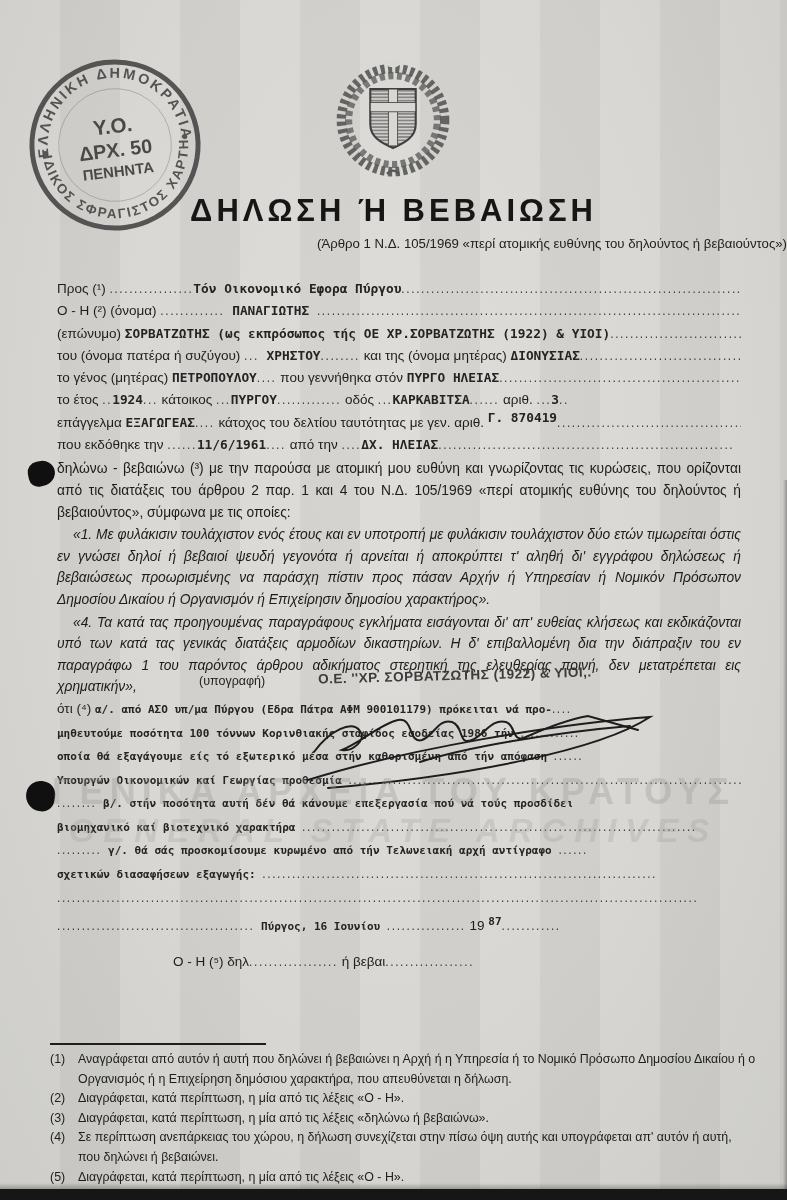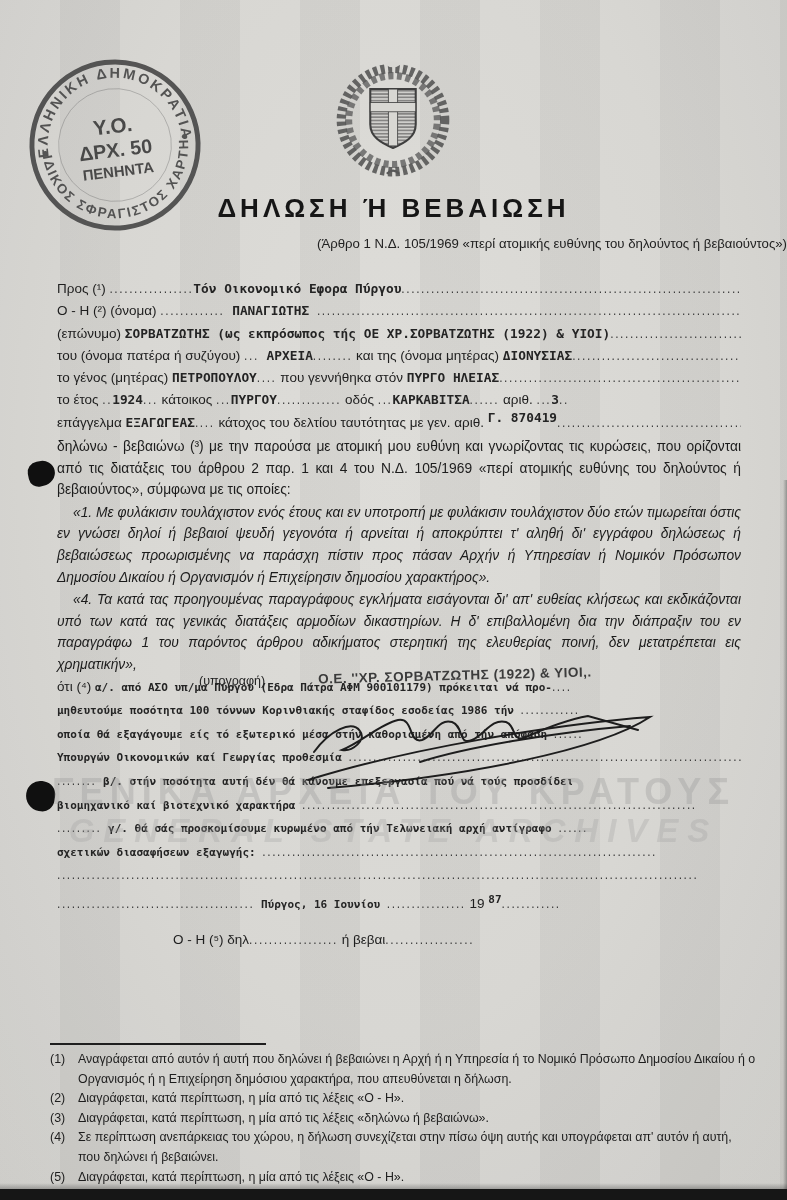--- a/index.html
+++ b/index.html
@@ -13,21 +13,21 @@
   .edge-bottom{position:absolute;left:0;bottom:0;width:100%;height:11px;background:#161616;}
   .edge-bottom-shade{position:absolute;left:0;bottom:11px;width:100%;height:6px;background:linear-gradient(to bottom, rgba(0,0,0,0), rgba(0,0,0,0.25));}
   .edge-right{position:absolute;right:0;top:40%;width:4px;height:60%;background:linear-gradient(to left, rgba(40,40,40,0.35), rgba(0,0,0,0));}
 
   
   .stamp{position:absolute;left:26px;top:56px;width:178px;height:178px;transform:rotate(-7deg);opacity:.92;}
   
   .emblem{position:absolute;left:331px;top:55px;width:124px;height:126px;}
 
   .title{position:absolute;left:0;top:193px;width:100%;text-align:center;
-         font-size:26px;font-weight:bold;letter-spacing:4px;color:#161616;}
+         font-size:31px;font-weight:bold;letter-spacing:4px;color:#161616;}
   .subtitle{position:absolute;left:0;top:236px;width:100%;text-align:right;font-size:13.2px;color:#222;}
 
   .content{position:absolute;left:57px;top:278px;width:684px;}
   .row{white-space:nowrap;overflow:hidden;line-height:22.3px;font-size:13.5px;}
   .lbl{color:#1e1e1e;}
   .val{font-family:"DejaVu Sans Mono",monospace;font-weight:600;font-size:12.8px;color:#242424;}
   .dots{color:#3a3a3a;letter-spacing:1.6px;font-size:12px;}
   .raised{position:relative;top:-5px;}
   .typed .val{font-size:11px;margin-top:36px;}
   .typed{line-height:22.6px;}
@@ -100,24 +100,25 @@
   </svg>
 
   <div class="title">ΔΗΛΩΣΗ Ή ΒΕΒΑΙΩΣΗ</div>
   <div class="subtitle">(Άρθρο 1 Ν.Δ. 105/1969 «περί ατομικής ευθύνης του δηλούντος ή βεβαιούντος»)</div>
 
   <div class="content">
     <div id="form-lines">
         <div class="row"><span class="lbl">Προς (¹) </span><span class="dots">.................</span><span class="val">Τόν Οικονομικό Εφορα Πύργου</span><span class="dots">..........................................................................................</span></div>
         <div class="row"><span class="lbl">Ο - Η (²) (όνομα) </span><span class="dots">.............</span><span class="val"> ΠΑΝΑΓΙΩΤΗΣ </span><span class="dots">..........................................................................................</span></div>
         <div class="row"><span class="lbl">(επώνυμο) </span><span class="val">ΣΟΡΒΑΤΖΩΤΗΣ (ως εκπρόσωπος τής ΟΕ ΧΡ.ΣΟΡΒΑΤΖΩΤΗΣ (1922) &amp; ΥΙΟΙ)</span><span class="dots">............................................................</span></div>
-        <div class="row"><span class="lbl">του (όνομα πατέρα ή συζύγου) </span><span class="dots">...</span><span class="val"> ΑΡΧΕΙΑ</span><span class="dots">........</span><span class="lbl"> και της (όνομα μητέρας) </span><span class="val"> ΔΙΟΝΥΣΙΑΣ</span><span class="dots">............................................................</span></div>
+        <div class="row"><span class="lbl">του (όνομα πατέρα ή συζύγου) </span><span class="dots">...</span><span class="val"> ΧΡΗΣΤΟΥ</span><span class="dots">........</span><span class="lbl"> και της (όνομα μητέρας) </span><span class="val"> ΔΙΟΝΥΣΙΑΣ</span><span class="dots">............................................................</span></div>
         <div class="row"><span class="lbl">το γένος (μητέρας) </span><span class="val">ΠΕΤΡΟΠΟΥΛΟΥ</span><span class="dots">....</span><span class="lbl"> που γεννήθηκα στόν </span><span class="val">ΠΥΡΓΟ ΗΛΕΙΑΣ</span><span class="dots">............................................................</span></div>
         <div class="row"><span class="lbl">το έτος </span><span class="dots">..</span><span class="val">1924</span><span class="dots">...</span><span class="lbl"> κάτοικος </span><span class="dots">...</span><span class="val">ΠΥΡΓΟΥ</span><span class="dots">.............</span><span class="lbl"> οδός </span><span class="dots">...</span><span class="val">ΚΑΡΚΑΒΙΤΣΑ</span><span class="dots">......</span><span class="lbl"> αριθ. </span><span class="dots">...</span><span class="val">3</span><span class="dots">..</span></div>
         <div class="row"><span class="lbl">επάγγελμα </span><span class="val">ΕΞΑΓΩΓΕΑΣ</span><span class="dots">....</span><span class="lbl"> κάτοχος του δελτίου ταυτότητας με γεν. αριθ. </span><span class="val raised">Γ. 870419</span><span class="dots">........................................</span></div>
+        <div class="row"><span class="lbl">που εκδόθηκε την </span><span class="dots">......</span><span class="val">11/6/1961</span><span class="dots">....</span><span class="lbl"> από την </span><span class="dots">....</span><span class="val">ΔΧ. ΗΛΕΙΑΣ</span><span class="dots">............................................................</span></div>
       </div>
     <div class="para">δηλώνω - βεβαιώνω (³) με την παρούσα με ατομική μου ευθύνη και γνωρίζοντας τις κυρώσεις, που ορίζονται από τις διατάξεις του άρθρου 2 παρ. 1 και 4 του Ν.Δ. 105/1969 «περί ατομικής ευθύνης του δηλούντος ή βεβαιούντος», σύμφωνα με τις οποίες:</div>
     <div class="para q">«1. Με φυλάκισιν τουλάχιστον ενός έτους και εν υποτροπή με φυλάκισιν τουλάχιστον δύο ετών τιμωρείται όστις εν γνώσει δηλοί ή βεβαιοί ψευδή γεγονότα ή αρνείται ή αποκρύπτει τ' αληθή δι' εγγράφου δηλώσεως ή βεβαιώσεως προωρισμένης να παράσχη πίστιν προς πάσαν Αρχήν ή Υπηρεσίαν ή Νομικόν Πρόσωπον Δημοσίου Δικαίου ή Οργανισμόν ή Επιχείρησιν δημοσίου χαρακτήρος».</div>
     <div class="para q">«4. Τα κατά τας προηγουμένας παραγράφους εγκλήματα εισάγονται δι' απ' ευθείας κλήσεως και εκδικάζονται υπό των κατά τας γενικάς διατάξεις αρμοδίων δικαστηρίων. Η δ' επιβαλλομένη δια την διάπραξιν του εν παραγράφω 1 του παρόντος άρθρου αδικήματος στερητική της ελευθερίας ποινή, δεν μετατρέπεται εις χρηματικήν»,</div>
     <div id="typed-lines">
         <div class="row typed"><span class="lbl">ότι (⁴) </span><span class="val">α/. από ΑΣΟ υπ/μα Πύργου (Εδρα Πάτρα ΑΦΜ 900101179) πρόκειται νά προ-</span><span class="dots">....</span></div>
         <div class="row typed"><span class="val">μηθευτούμε ποσότητα 100 τόννων Κορινθιακής σταφίδος εσοδείας 1986 τήν </span><span class="dots">............</span></div>
         <div class="row typed"><span class="val">οποία θά εξαγάγουμε είς τό εξωτερικό μέσα στήν καθορισμένη από τήν απόφαση </span><span class="dots">......</span></div>
         <div class="row typed"><span class="val">Υπουργών Οικονομικών καί Γεωργίας προθεσμία </span><span class="dots">................................................................................</span></div>
         <div class="row typed"><span class="dots">........</span><span class="val"> β/. στήν ποσότητα αυτή δέν θά κάνουμε επεξεργασία πού νά τούς προσδίδει</span></div>

